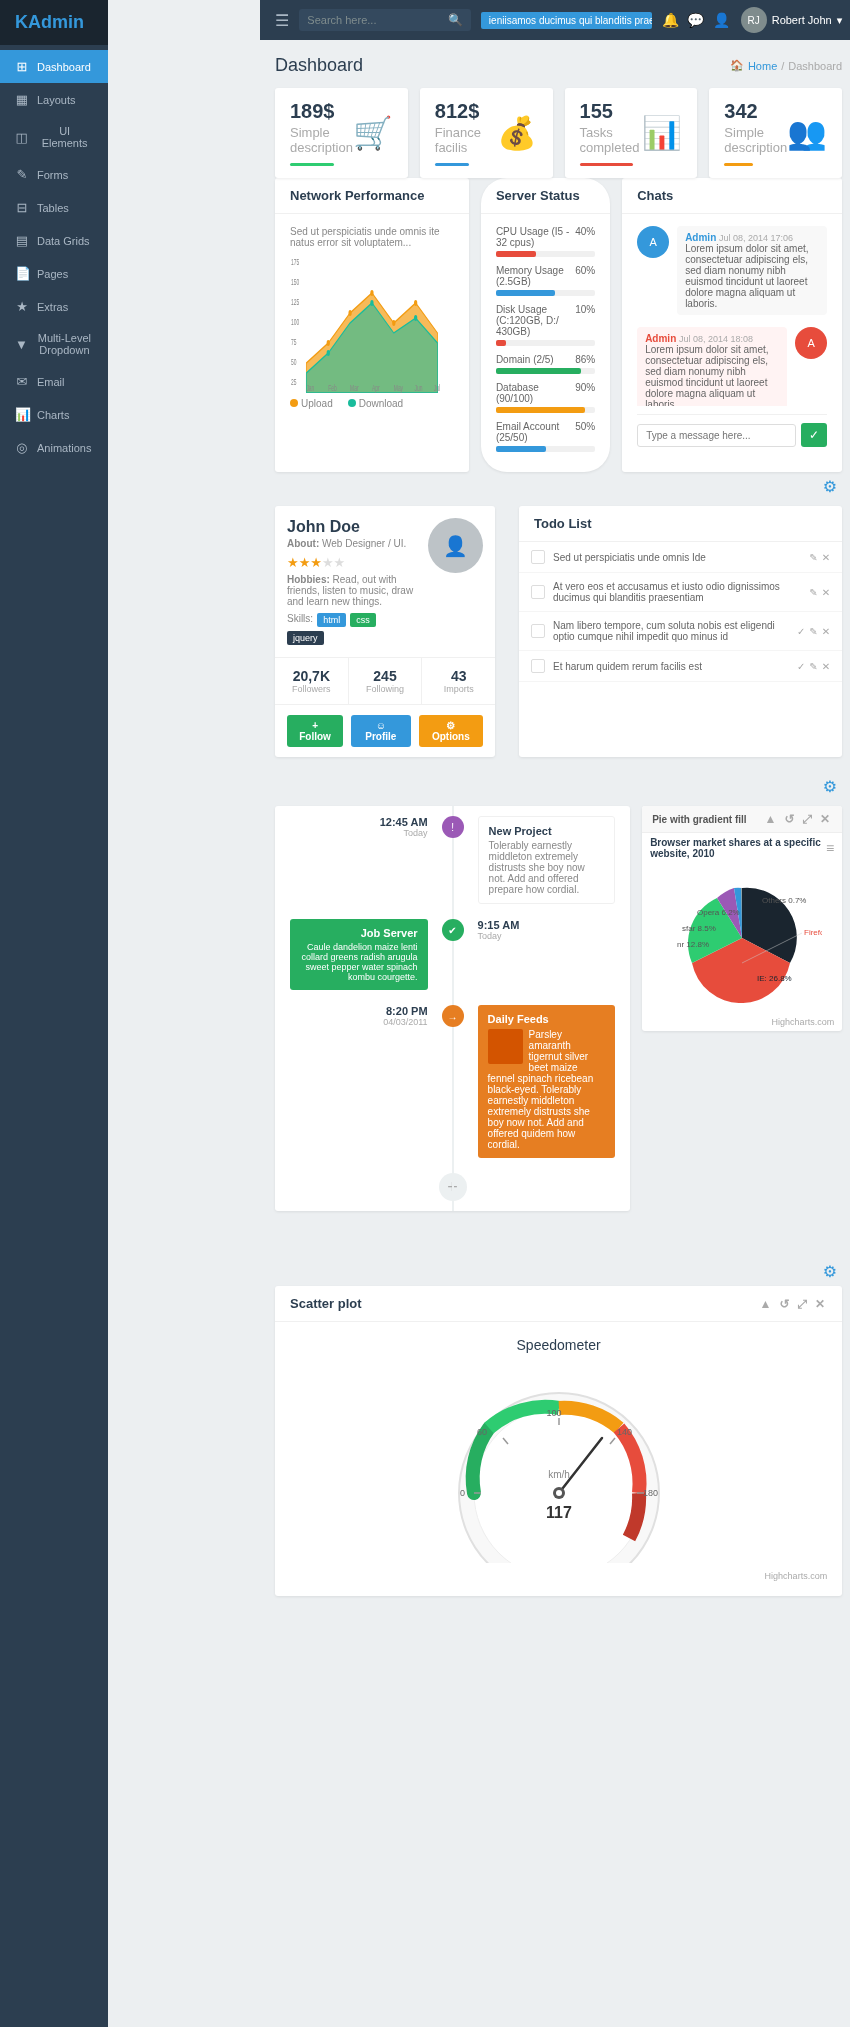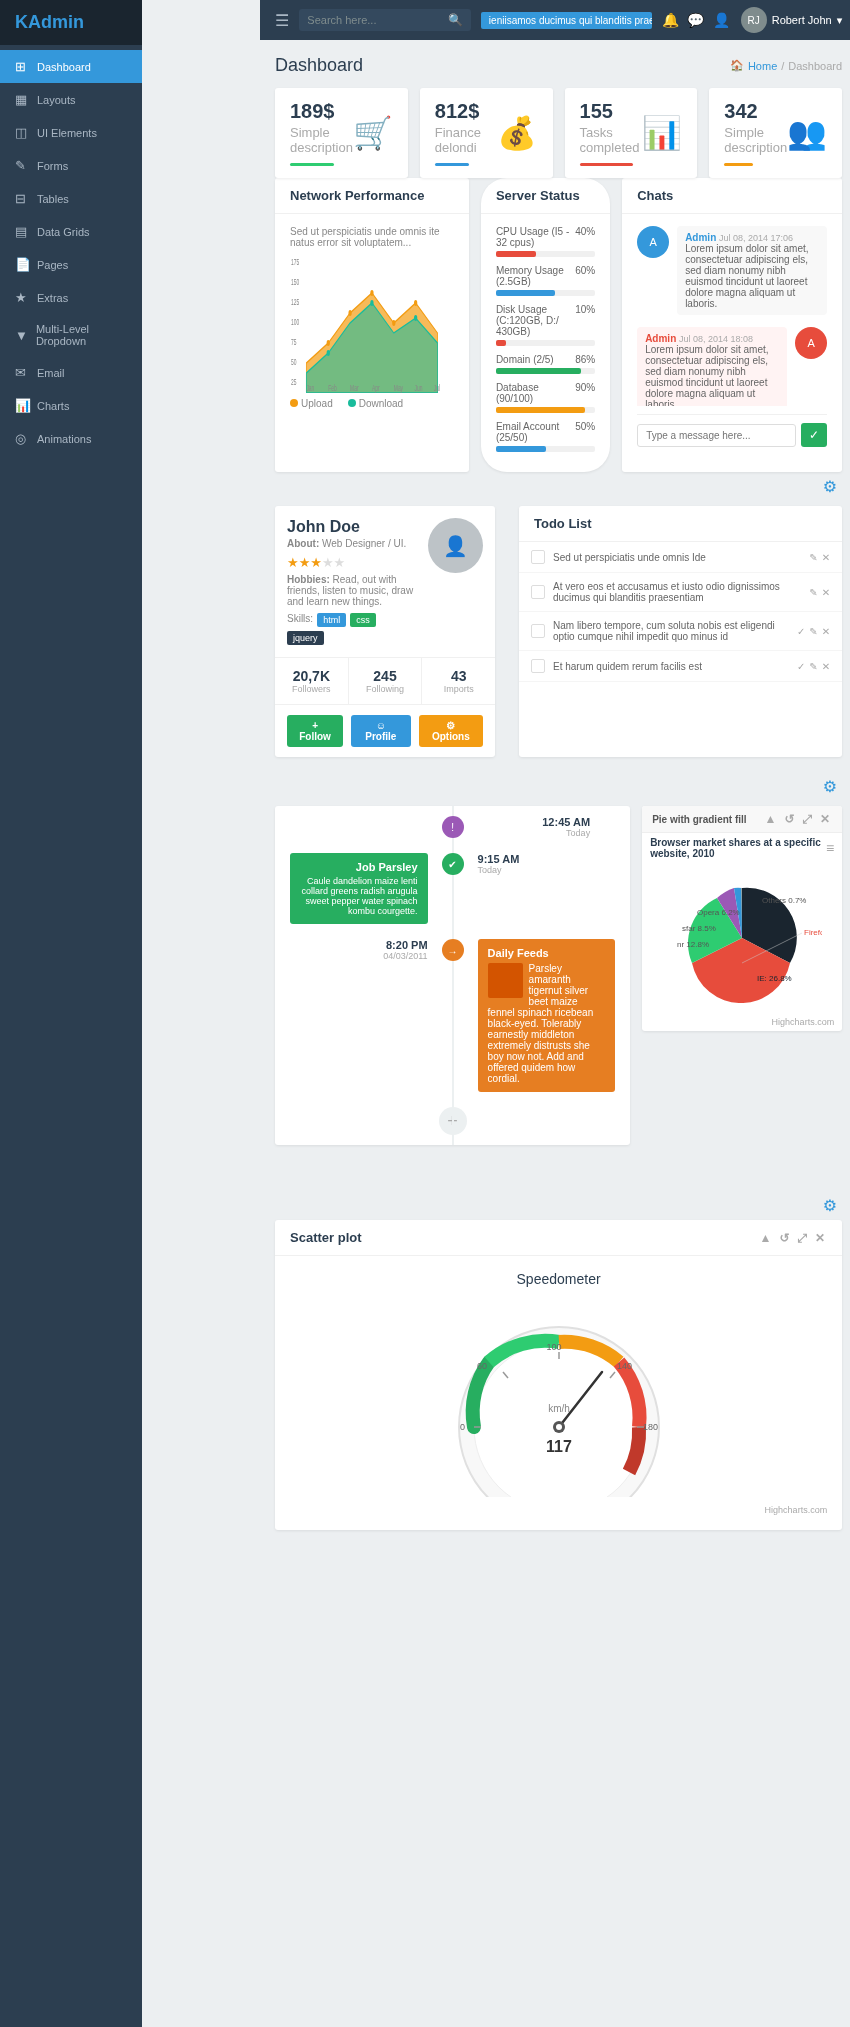--- a/index.html
+++ b/index.html
@@ -2,25 +2,26 @@
 <html><head>
   <meta charset="utf-8">
   <style>
     * { box-sizing: border-box; margin: 0; padding: 0; }
     body { font-family: 'Segoe UI', Arial, sans-serif; font-size: 12px; background: #eceff1; color: #555; }
 
     
     .sidebar {
       position: fixed;
       left: 0; top: 0;
-      width: 142px;
+      width: 108px;
       height: 100%;
       background: #2c3e50;
       z-index: 100;
       overflow-y: auto;
+      text-align: center;
     }
     .sidebar-logo {
       background: #1a252f;
       padding: 12px 15px;
       color: #fff;
       font-size: 18px;
       font-weight: bold;
       display: flex;
       align-items: center;
       gap: 8px;
@@ -403,21 +404,21 @@
           <div class="stat-info">
             <div class="stat-value">189$</div>
             <div class="stat-label">Simple description</div>
             <div class="stat-bar bar-green" style="width:70%;"></div>
           </div>
           <div class="stat-icon">🛒</div>
         </div>
         <div class="stat-card">
           <div class="stat-info">
             <div class="stat-value">812$</div>
-            <div class="stat-label">Finance delondi</div>
+            <div class="stat-label">Finance facilis</div>
             <div class="stat-bar bar-blue" style="width:55%;"></div>
           </div>
           <div class="stat-icon">💰</div>
         </div>
         <div class="stat-card">
           <div class="stat-info">
             <div class="stat-value">155</div>
             <div class="stat-label">Tasks completed</div>
             <div class="stat-bar bar-red" style="width:85%;"></div>
           </div>
@@ -672,26 +673,32 @@
         <div class="panel timeline-panel">
           <div class="timeline-container">
             <div class="timeline-line"></div>
 
             <div class="timeline-item">
               <div class="timeline-left">
                 <div class="timeline-time">12:45 AM</div>
                 <div class="timeline-date">Today</div>
               </div>
               <div class="timeline-dot" style="background:#9b59b6;">!</div>
+              <div class="timeline-right">
+                <div class="timeline-card">
+                  <div class="timeline-card-title">New Project</div>
+                  <div style="font-size:10px; color:#888; margin-top:3px;">Tolerably earnestly middleton extremely distrusts she boy now not. Add and offered prepare how cordial.</div>
+                </div>
+              </div>
             </div>
 
             <div class="timeline-item">
               <div class="timeline-left">
                 <div style="background:#27ae60; color:#fff; border-radius:3px; padding:8px 10px;">
-                  <div style="font-weight:600; font-size:11px;">Job Parsley</div>
+                  <div style="font-weight:600; font-size:11px;">Job Server</div>
                   <div style="font-size:9px; margin-top:3px;">Caule dandelion maize lenti collard greens radish arugula sweet pepper water spinach kombu courgette.</div>
                 </div>
               </div>
               <div class="timeline-dot" style="background:#27ae60;">✔</div>
               <div class="timeline-right">
                 <div class="timeline-time">9:15 AM</div>
                 <div class="timeline-date">Today</div>
               </div>
             </div>
 

